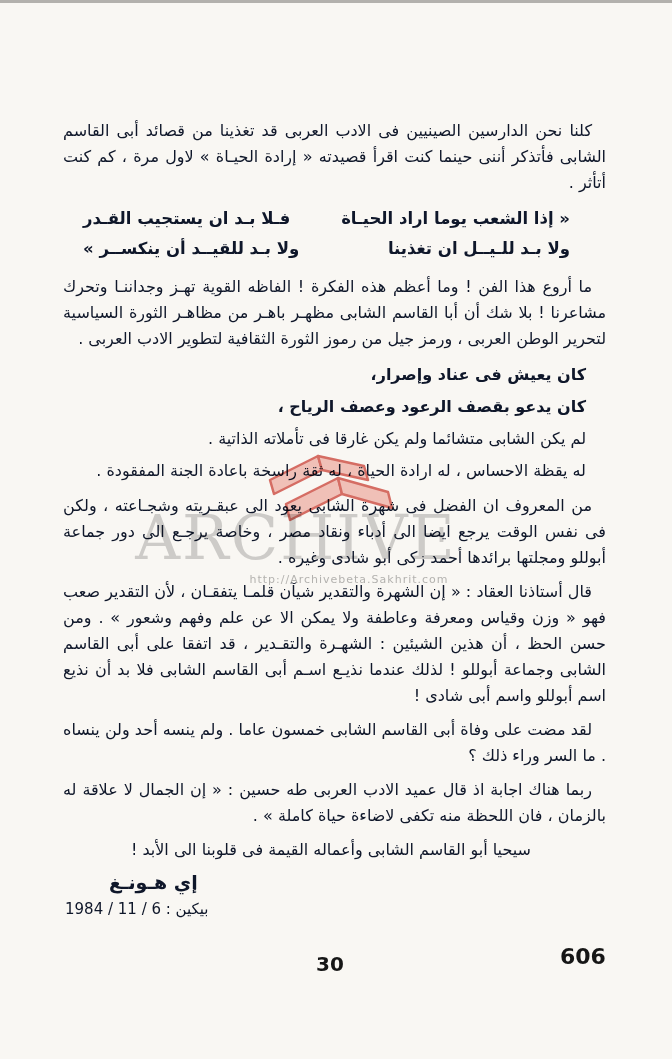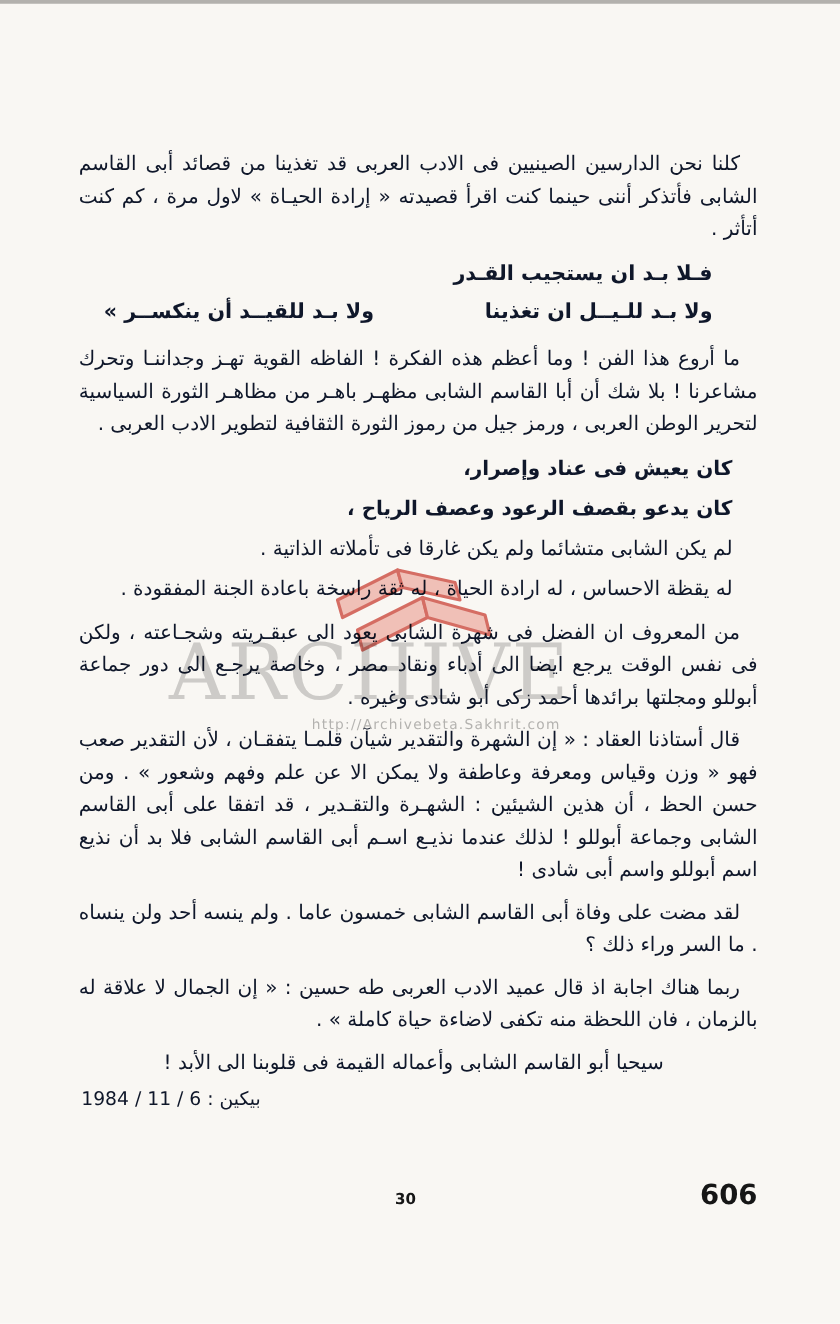--- a/index.html
+++ b/index.html
@@ -23,21 +23,21 @@
   .closing{margin:6px 0 4px 0;text-indent:75px;}
   .signature{
     margin:2px 0 0 0;text-align:left;padding-left:46px;
     font-weight:bold;font-size:19px;line-height:30px;
   }
   .dateline{text-align:left;font-size:15px;line-height:24px;padding-left:2px;}
   .footer-num{
     position:absolute;color:#161616;font-weight:bold;
     font-family:"DejaVu Sans",sans-serif;
   }
-  .footer-num.center{top:952px;left:316px;font-size:12px;}
+  .footer-num.center{top:952px;left:316px;font-size:20px;}
   .footer-num.right{top:944px;left:560px;font-size:22px;}
   .watermark{position:absolute;top:0;left:0;width:672px;height:1059px;pointer-events:none;}
   .wm-book{position:absolute;left:256px;top:448px;width:140px;height:85px;mix-blend-mode:multiply;}
   .wm-title{
     position:absolute;left:126px;top:506px;width:340px;
     font-family:"DejaVu Serif",serif;font-size:62px;line-height:64px;
     letter-spacing:2px;color:rgba(148,148,148,0.42);
     mix-blend-mode:multiply;text-align:center;
   }
   .wm-url{
@@ -50,20 +50,21 @@
 <body>
 
 <div class="scan-edge"></div>
 
 <div class="page-body">
 
   <p class="para">كلنا نحن الدارسين الصينيين فى الادب العربى قد تغذينا من قصائد أبى القاسم الشابى فأتذكر أننى حينما كنت اقرأ قصيدته « إرادة الحيـاة » لاول مرة ، كم كنت أتأثر .</p>
 
   <div class="verse">
     <div class="verse-line">
+      <span class="hemi">« إذا الشعب يوما اراد الحيـاة</span>
       <span class="hemi">فـلا بـد ان يستجيب القـدر</span>
     </div>
     <div class="verse-line">
       <span class="hemi">ولا بـد للـيــل ان تغذينا</span>
       <span class="hemi">ولا بـد للقيــد أن ينكســر »</span>
     </div>
   </div>
 
   <p class="para">ما أروع هذا الفن ! وما أعظم هذه الفكرة ! الفاظه القوية تهـز وجداننـا وتحرك مشاعرنا ! بلا شك أن أبا القاسم الشابى مظهـر باهـر من مظاهـر الثورة السياسية لتحرير الوطن العربى ، ورمز جيل من رموز الثورة الثقافية لتطوير الادب العربى .</p>
 
@@ -75,20 +76,21 @@
   <p class="para" style="margin-top:8px">من المعروف ان الفضل فى شهرة الشابى يعود الى عبقـريته وشجـاعته ، ولكن فى نفس الوقت يرجع ايضا الى أدباء ونقاد مصر ، وخاصة يرجـع الى دور جماعة أبوللو ومجلتها برائدها أحمد زكى أبو شادى وغيره .</p>
 
   <p class="para">قال أستاذنا العقاد : « إن الشهرة والتقدير شيآن قلمـا يتفقـان ، لأن التقدير صعب فهو « وزن وقياس ومعرفة وعاطفة ولا يمكن الا عن علم وفهم وشعور » . ومن حسن الحظ ، أن هذين الشيئين : الشهـرة والتقـدير ، قد اتفقا على أبى القاسم الشابى وجماعة أبوللو ! لذلك عندما نذيـع اسـم أبى القاسم الشابى فلا بد أن نذيع اسم أبوللو واسم أبى شادى !</p>
 
   <p class="para">لقد مضت على وفاة أبى القاسم الشابى خمسون عاما . ولم ينسه أحد ولن ينساه . ما السر وراء ذلك ؟</p>
 
   <p class="para">ربما هناك اجابة اذ قال عميد الادب العربى طه حسين : « إن الجمال لا علاقة له بالزمان ، فان اللحظة منه تكفى لاضاءة حياة كاملة » .</p>
 
   <p class="para closing">سيحيا أبو القاسم الشابى وأعماله القيمة فى قلوبنا الى الأبد !</p>
 
+  <div class="signature">إي هـونـغ</div>
   <div class="dateline">بيكين : 6 / 11 / 1984</div>
 
 </div>
 
 <div class="watermark">
   <svg class="wm-book" viewBox="0 0 140 85" xmlns="http://www.w3.org/2000/svg">
     <g fill="#f5bdb6" stroke="#d4574e" stroke-width="2.5" stroke-linejoin="round" opacity="0.85">
       <polygon points="14,32 62,8 66,22 18,46"></polygon>
       <polygon points="66,22 62,8 108,18 112,32"></polygon>
       <polygon points="30,56 82,30 86,46 34,72"></polygon>

